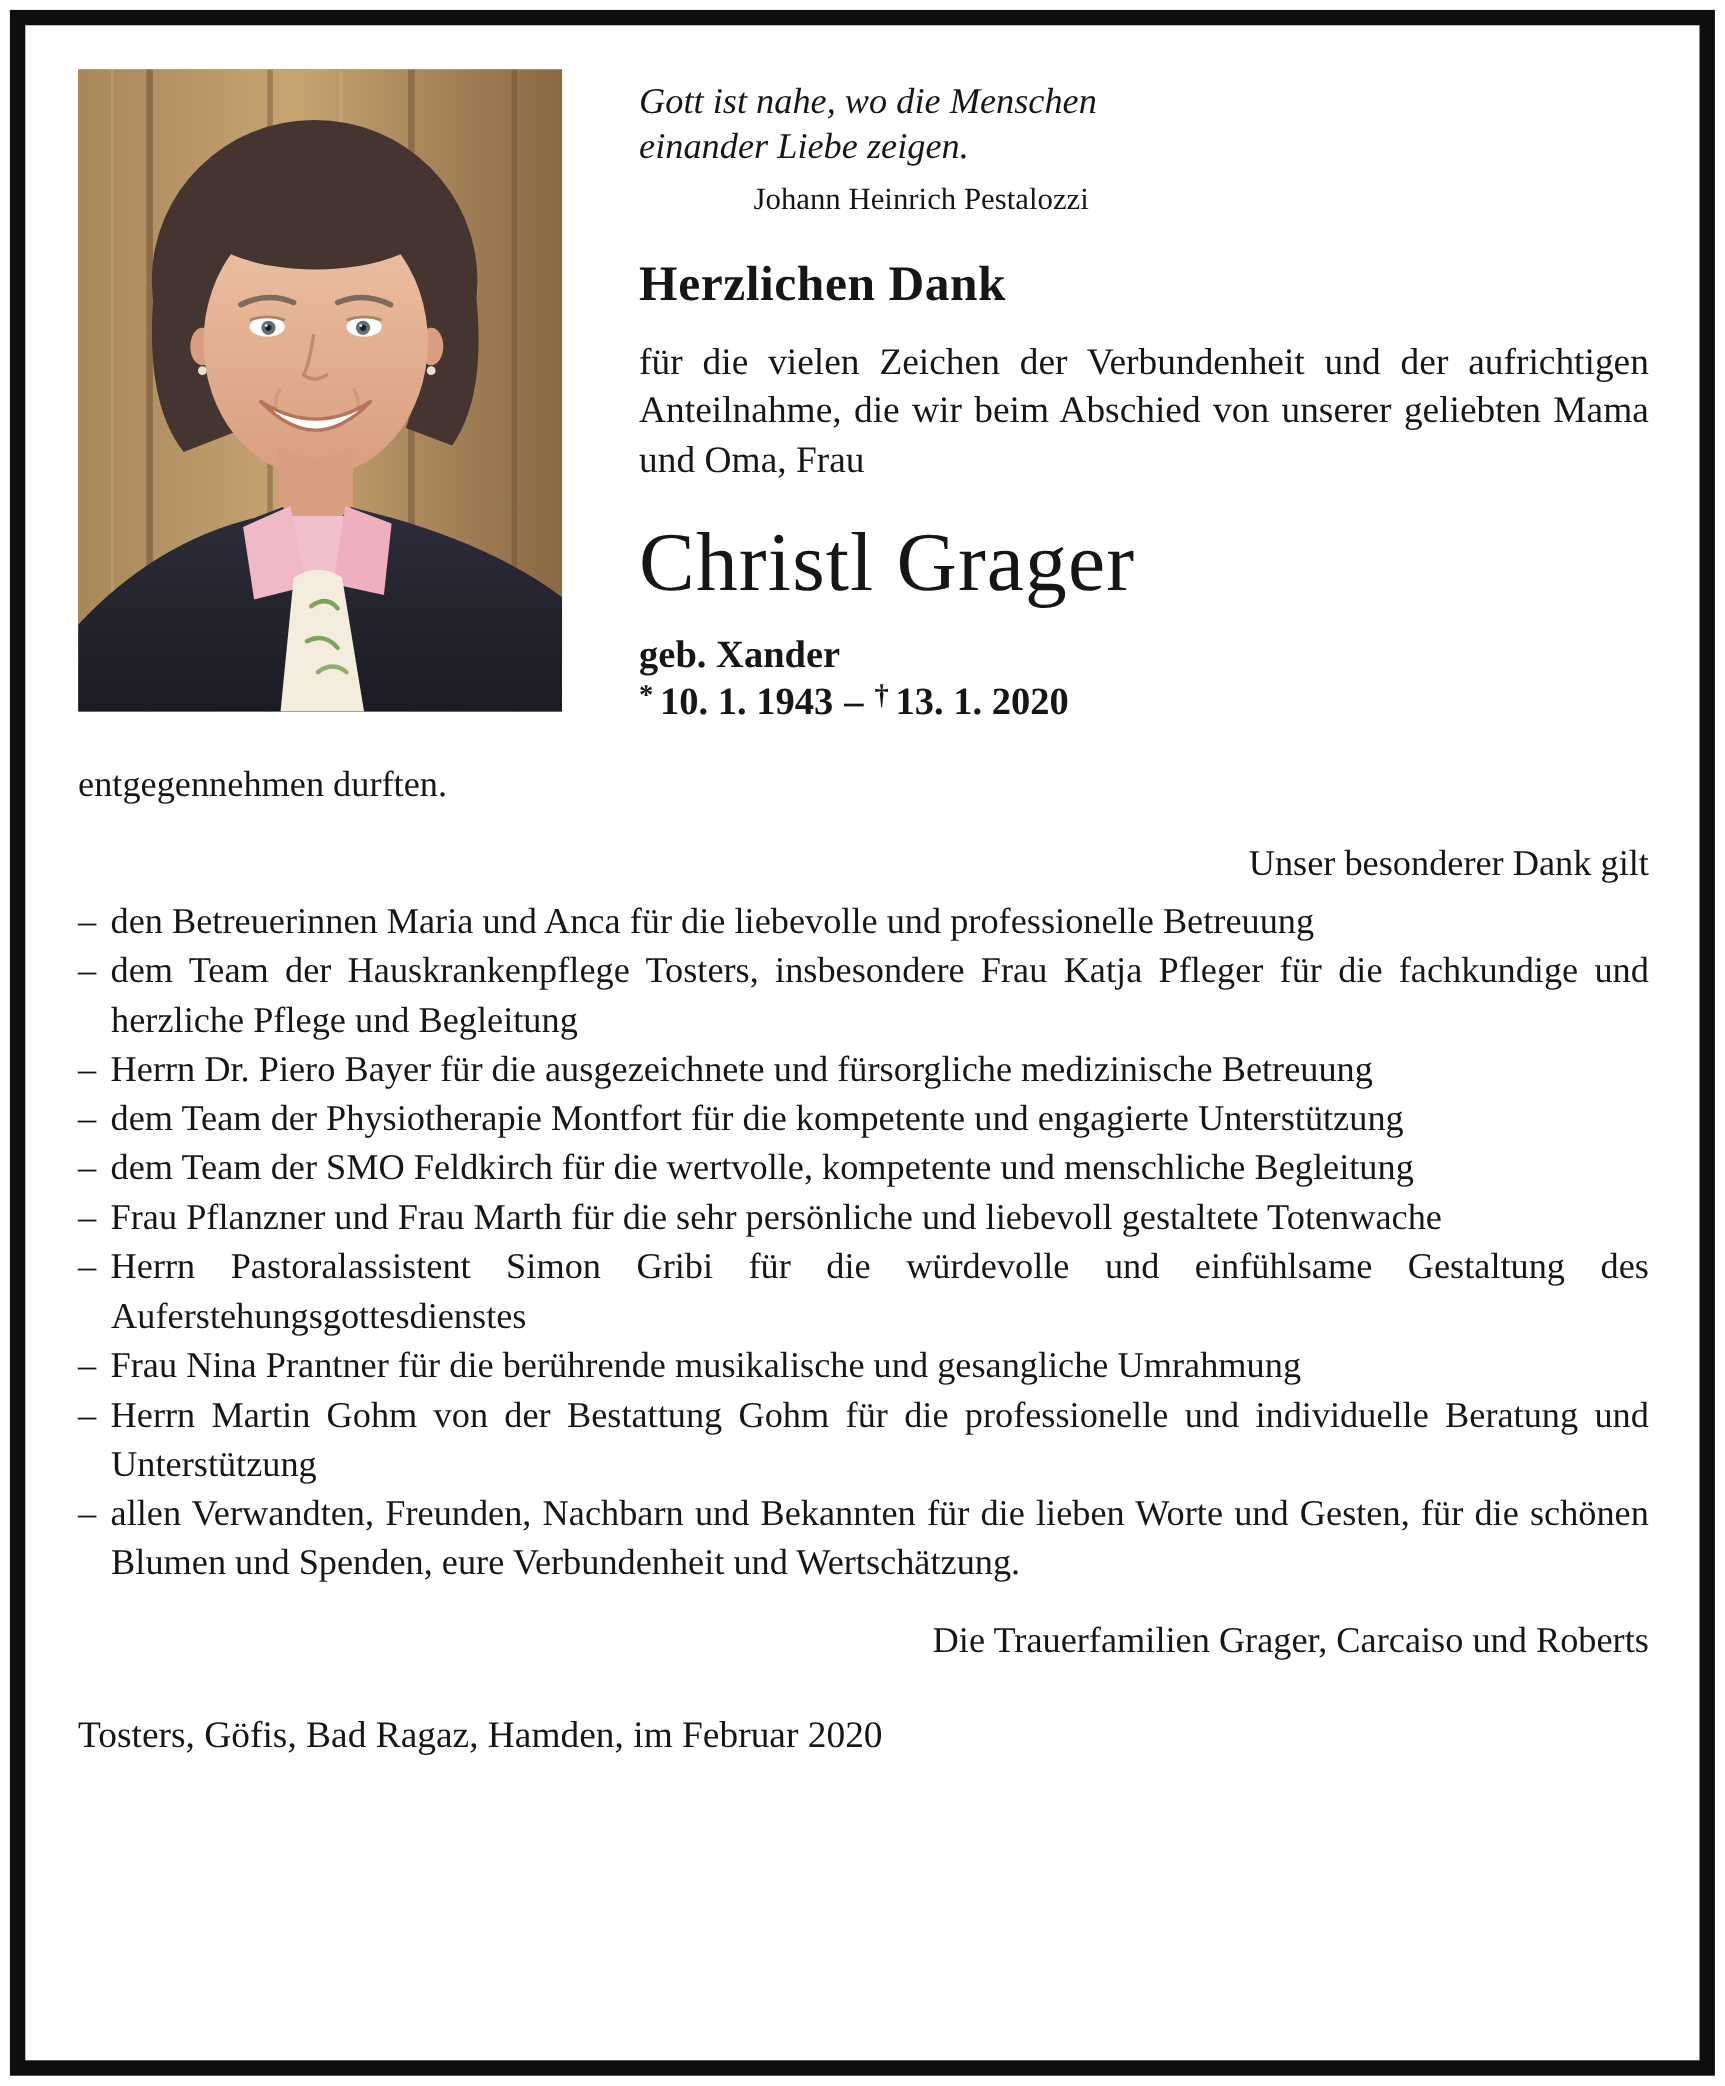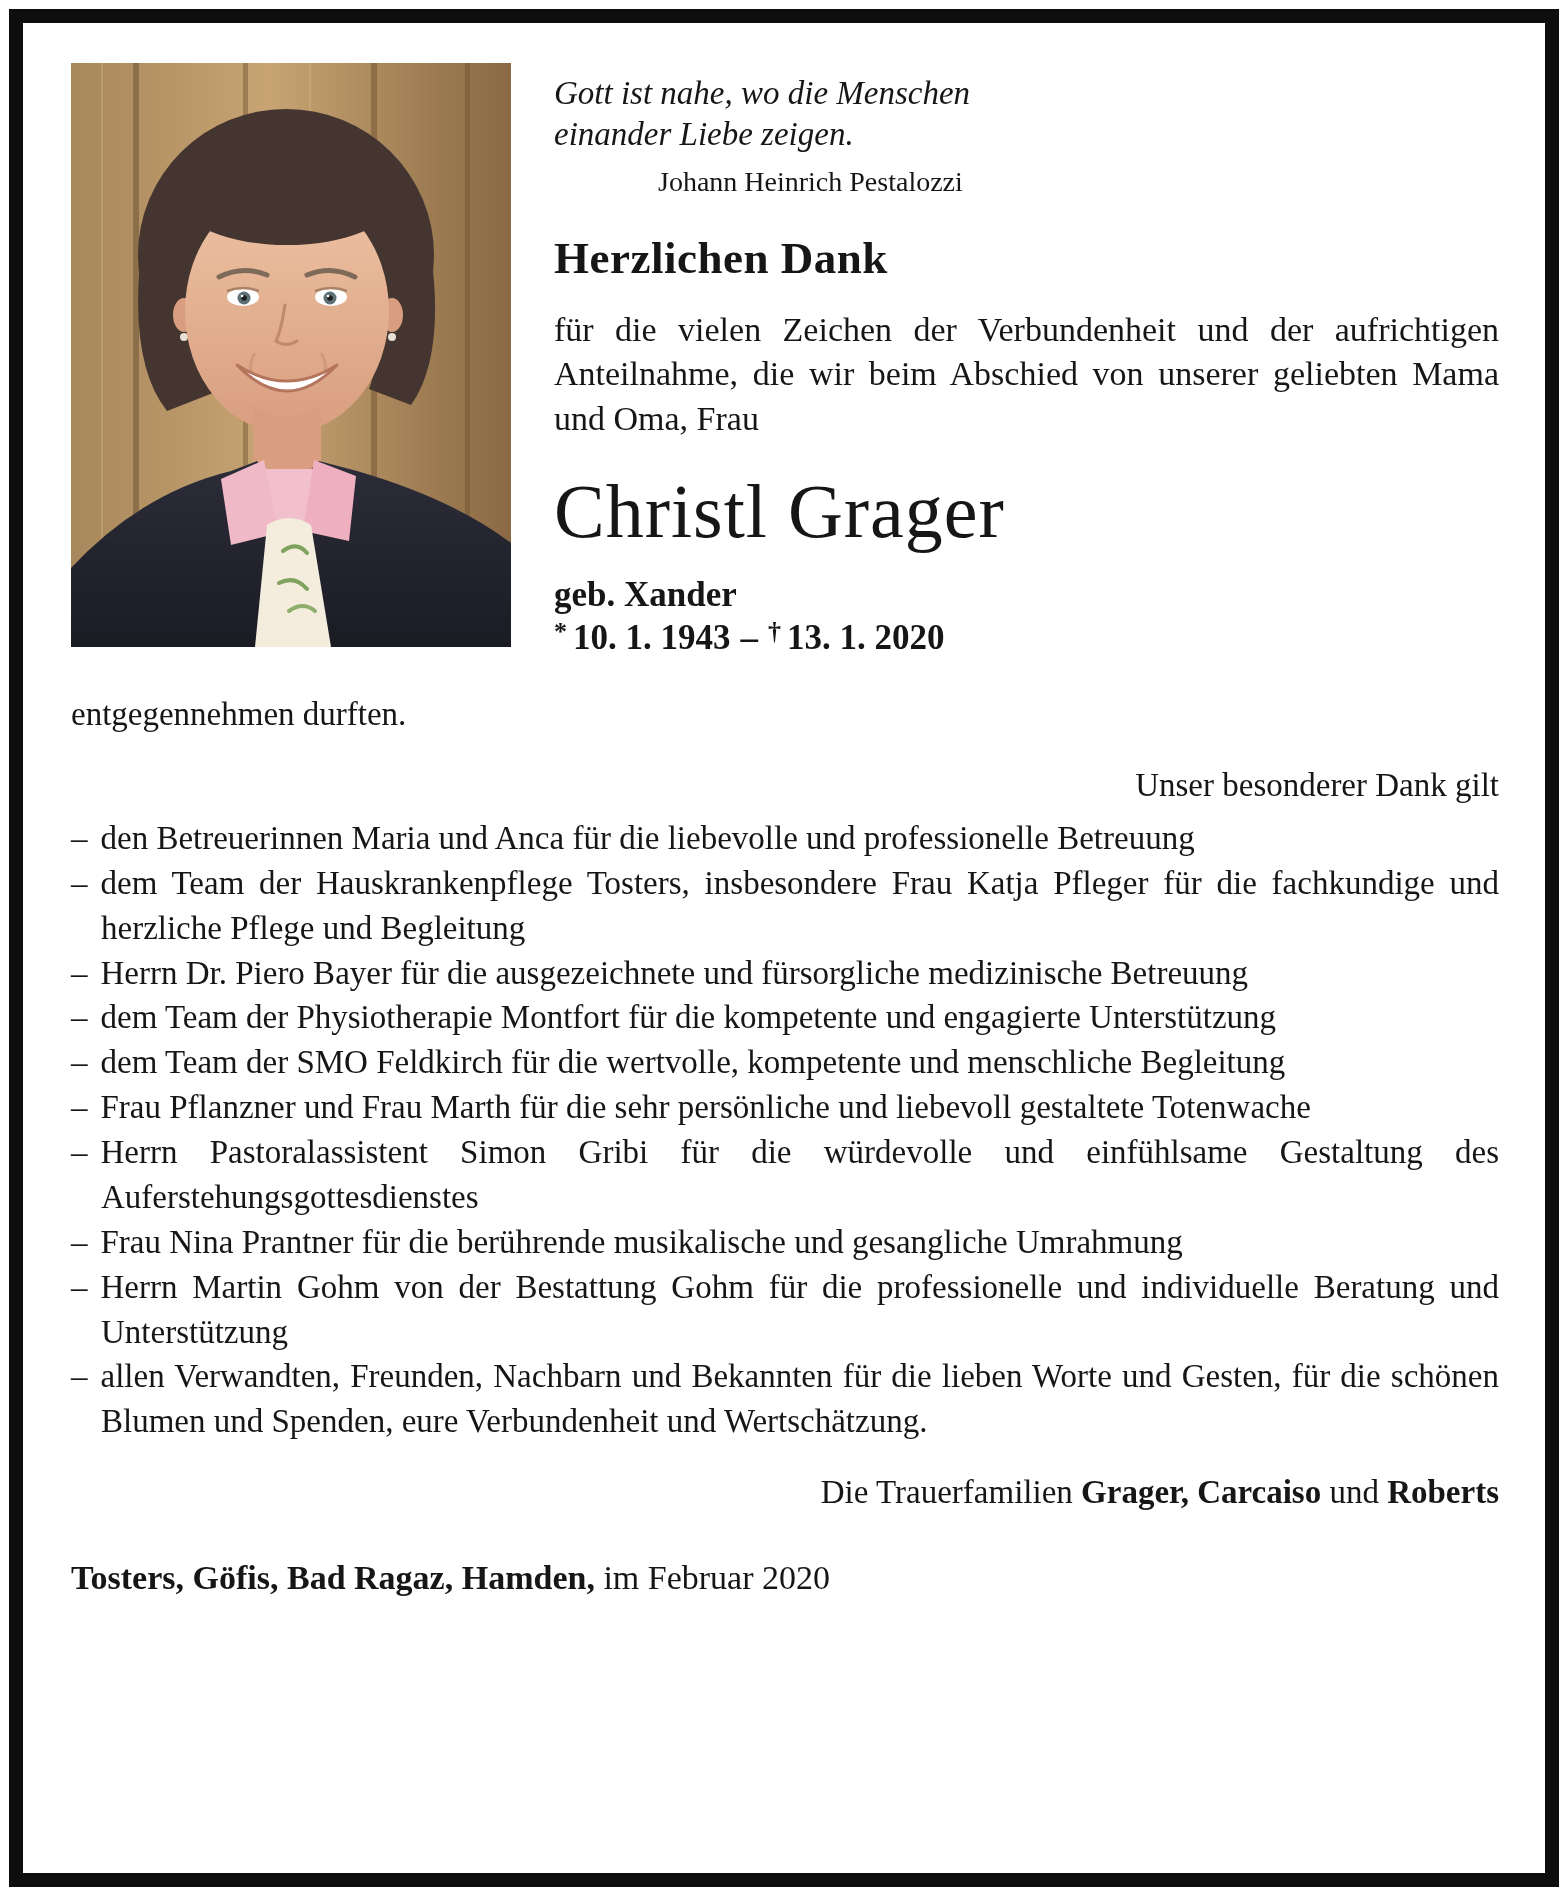--- a/index.html
+++ b/index.html
@@ -21,21 +21,21 @@
     width: 100%;
     height: 100%;
     border: 14px solid #0e0e0e;
     padding: 40px 46px 28px 48px;
     overflow: hidden;
   }
 
   
   .top {
     display: flex;
-    gap: 43px;
+    gap: 70px;
     align-items: flex-start;
   }
   .photo {
     flex: 0 0 auto;
     width: 440px;
     height: 584px;
     overflow: hidden;
     background: #a8875c;
   }
   .photo svg { display: block; }
@@ -102,21 +102,21 @@
     padding-left: 30px;
     text-indent: -30px;
     text-align: justify;
   }
   .dash { margin-right: 13px; }
 
   .families {
     margin-top: 26px;
     text-align: right;
   }
-  .b { font-weight: 700; text-align: right; }
+  .b { font-weight: 400; text-align: right; }
   .places-line {
     margin-top: 40px;
     font-size: 34px;
   }
 </style>
 </head>
 <body>
 
 <div class="sheet">
   <div class="frame">

